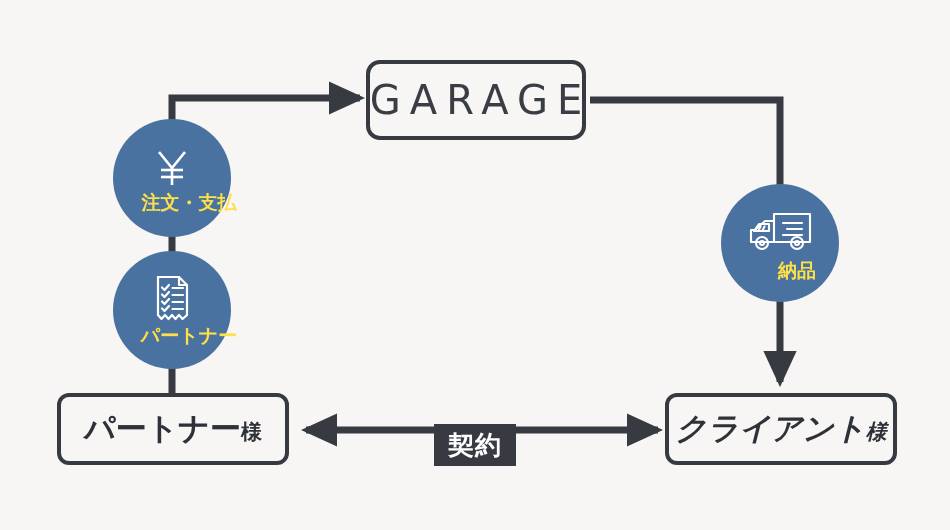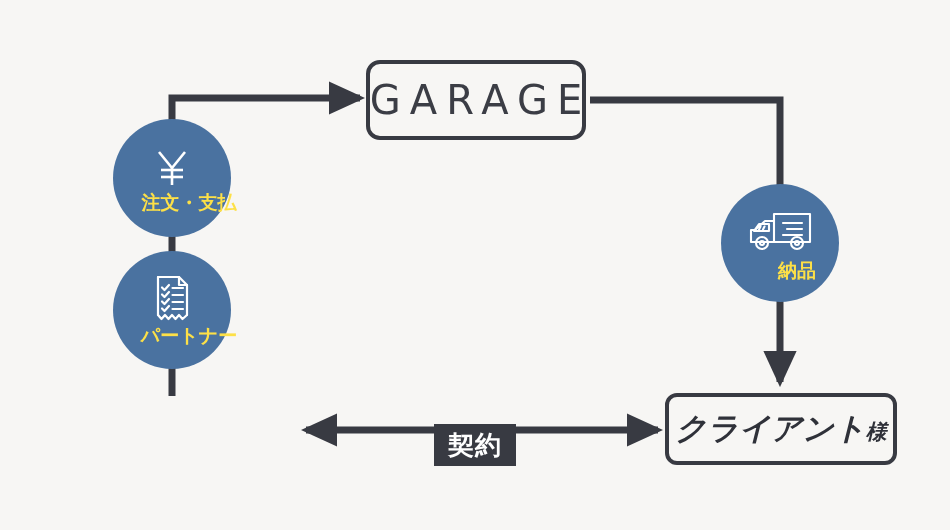--- a/index.html
+++ b/index.html
@@ -222,20 +222,23 @@
           <circle cx="15" cy="34" r="6"></circle>
           <circle cx="15" cy="34" r="2"></circle>
           <circle cx="50" cy="34" r="6"></circle>
           <circle cx="50" cy="34" r="2"></circle>
         </g>
       </svg>
     </span>
     <span class="circle-label">納品</span>
   </div>
 
+  <div class="box box-actor box-partner">
+    <span class="actor-label"><span>パートナー</span><span class="actor-suffix">様</span></span>
+  </div>
 
   <div class="box box-actor box-client">
     <span class="actor-label"><span>クライアント</span><span class="actor-suffix">様</span></span>
   </div>
 
   <div class="chip">
     <span class="chip-label">契約</span>
   </div>
 
 </div>

